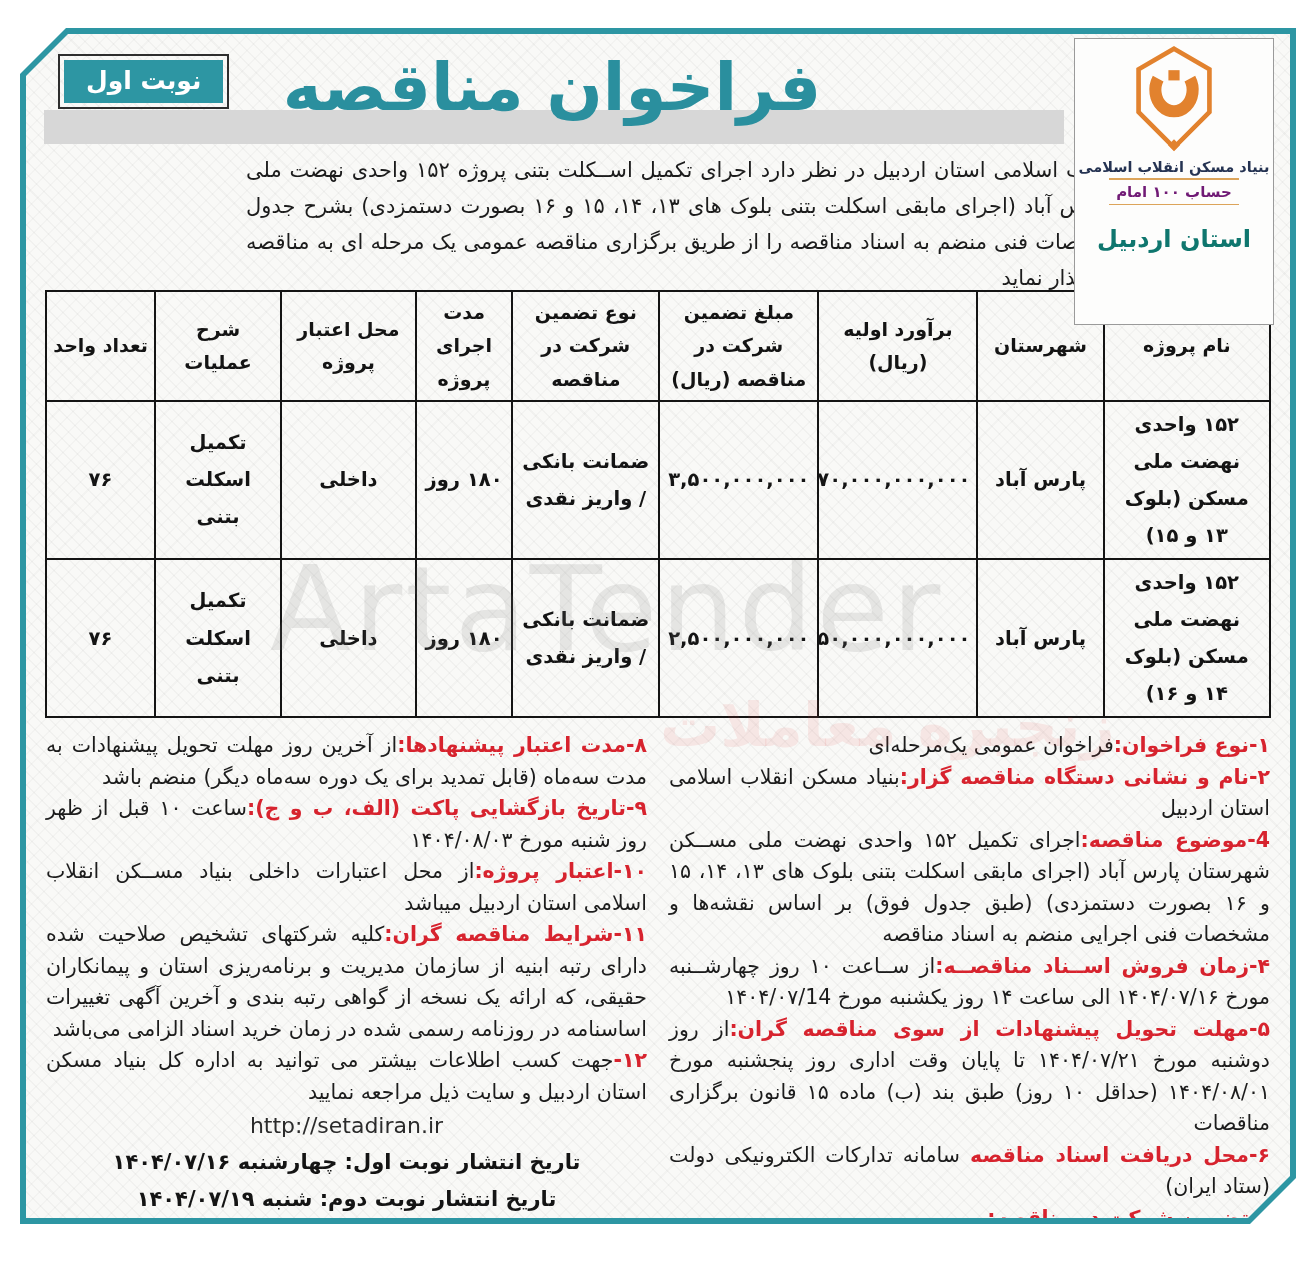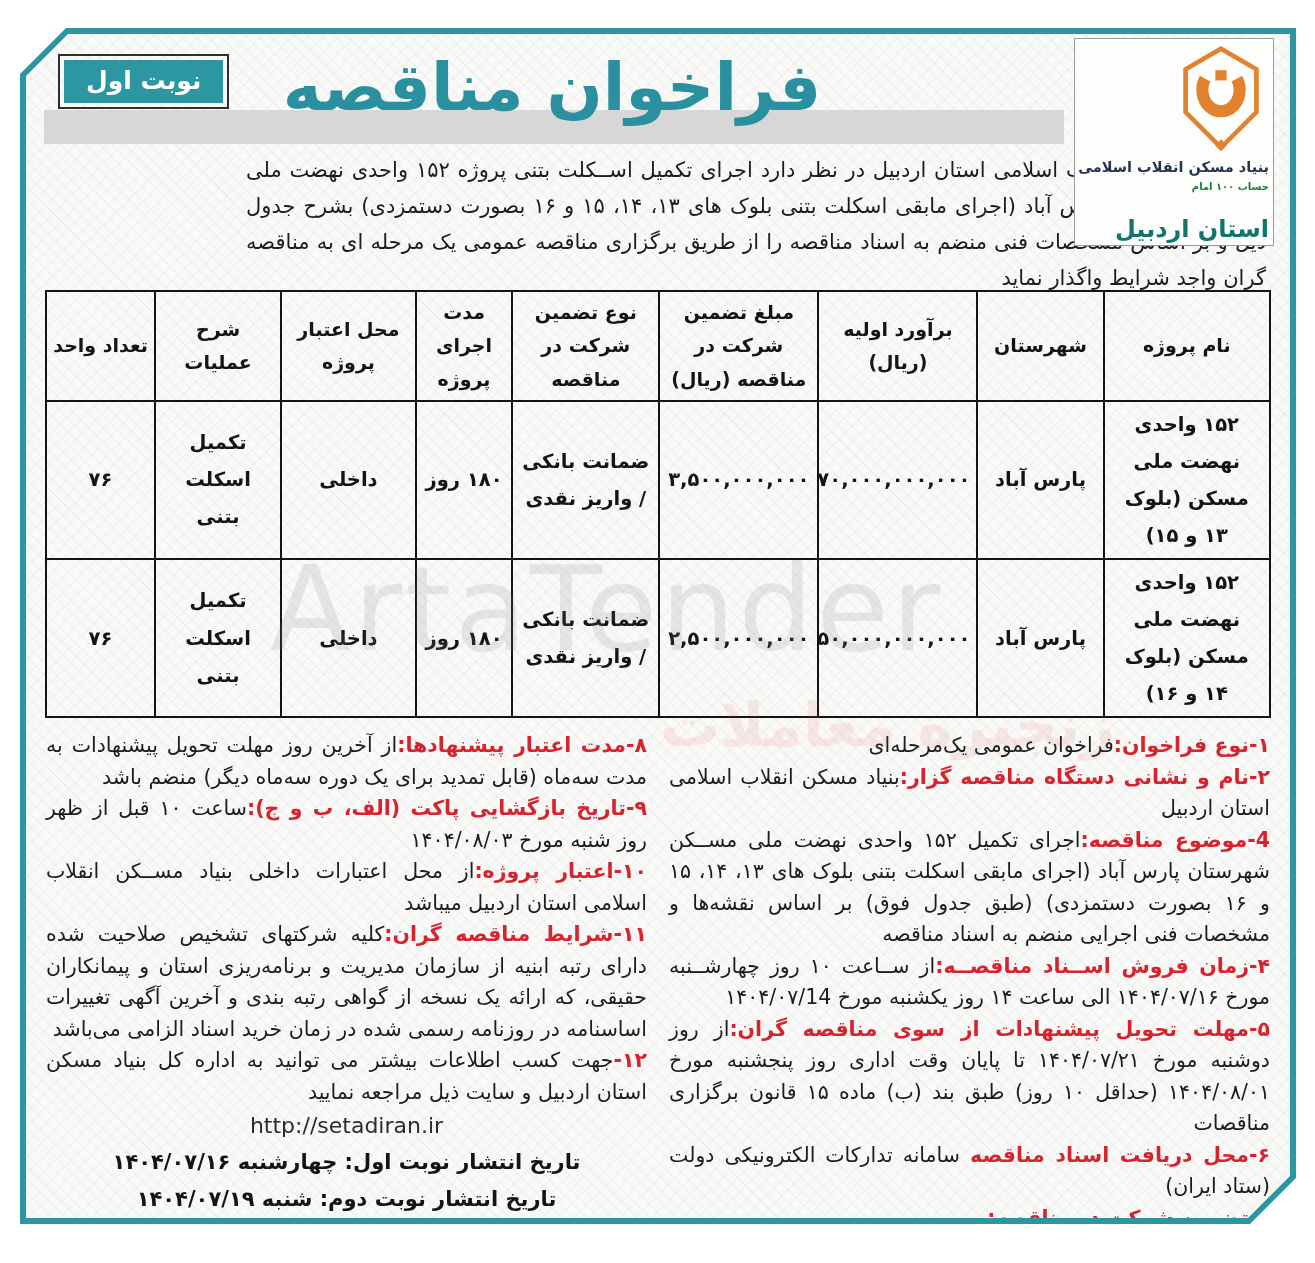--- a/index.html
+++ b/index.html
@@ -35,28 +35,28 @@
   }
   .gray-bar{
     position:absolute; top:76px; left:4px; right:212px; height:34px; background:#d7d7d7;
   }
   .doc-title{
     position:absolute; top:4px; left:0; right:212px; text-align:center;
     color:#2a8f9e; font-size:66px; font-weight:bold; letter-spacing:1px; line-height:1.5;
     z-index:2;
   }
   .logo-box{
-    position:absolute; top:4px; right:2px; width:200px; height:208px;
+    position:absolute; top:4px; right:2px; width:200px; height:287px;
     background:#fdfdfc; border:1.5px solid #9a9a9a; z-index:3;
-    display:flex; flex-direction:column; padding:6px 4px 4px;
+    display:flex; flex-direction:column; align-items:center; padding:6px 4px 4px;
   }
   .logo-mark{ width:96px; height:110px; flex:0 0 auto; }
   .logo-org{ font-size:14.5px; font-weight:bold; color:#253352; margin-top:4px; white-space:nowrap; }
   .logo-rule{ width:130px; height:1.5px; background:#dca45a; margin:3px 0; }
-  .logo-account{ font-size:10px; font-weight:bold; color:#15803d; }
+  .logo-account{ font-size:15px; font-weight:bold; color:#701a75; }
   .logo-province{ font-size:24px; font-weight:bold; color:#0f766e; margin-top:17px; }
 
   
   .intro{
     position:absolute; top:118px; right:10px; left:8px; padding-left:2px;
     margin-left:0; width:auto;
   }
   .intro p{
     font-size:21px; line-height:36px; color:#1c1c1c; font-weight:500;
     text-align:justify; text-indent:38px; padding-left:0; margin-left:0;

